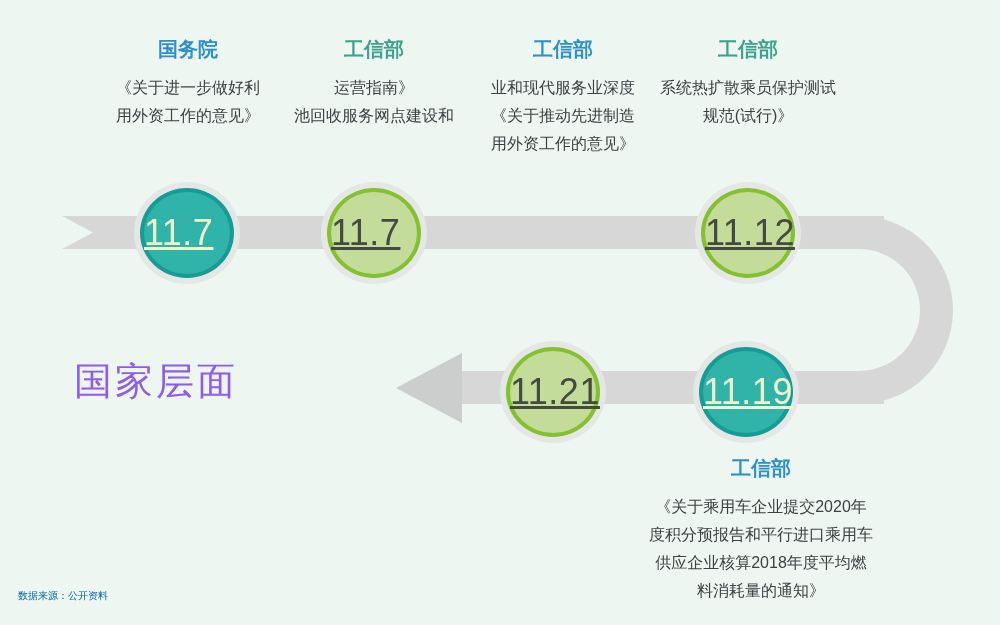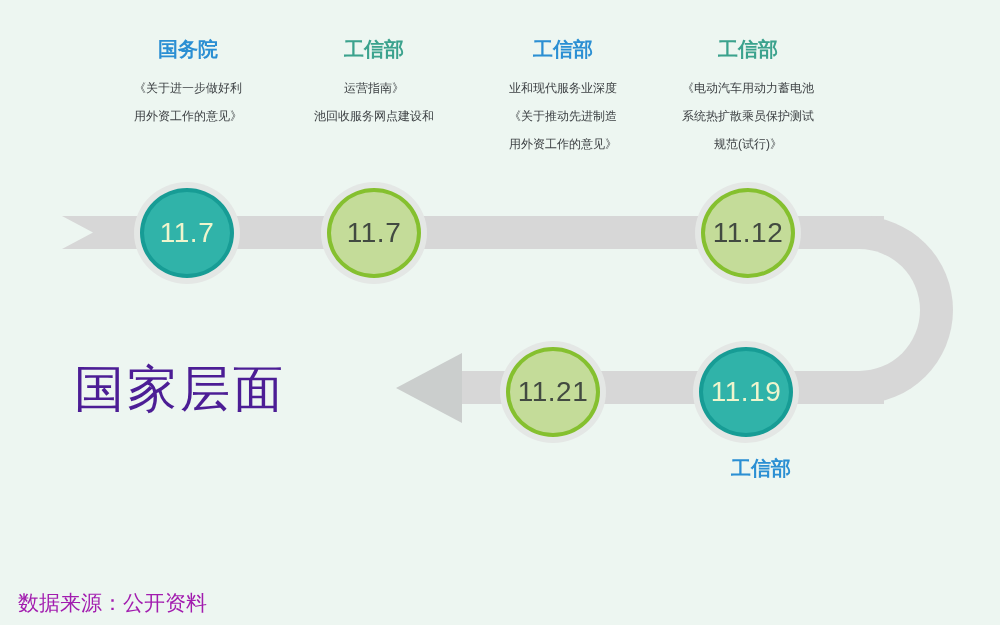--- a/index.html
+++ b/index.html
@@ -34,45 +34,46 @@
     border-top: 35px solid transparent;
     border-bottom: 35px solid transparent;
     border-right: 66px solid #cbcecd;
     z-index: 1;
   }
 
   
   .circle {
     position: absolute; z-index: 3;
     width: 86px; height: 82px; border-radius: 50%;
-    display: flex; align-items: center; justify-content: center;
-    font-size: 28px; letter-spacing: 0.5px;
+    display: flex; align-items: center; 
+    font-size: 36px; letter-spacing: 0.5px;
     box-shadow: 0 0 0 6px #e4e7e5;
+    text-decoration: underline;
   }
   .circle.teal  { background: #30b3a9; border: 4px solid #179c95; color: #eff5cd; }
   .circle.green { background: #c4dc99; border: 4px solid #85c02f; color: #424a41; }
 
   
   .event { position: absolute; text-align: center; z-index: 4; }
   .agency { font-size: 20px; font-weight: bold; margin-bottom: 11px; }
   .agency.blue { color: #2b8fd3; }
   .agency.tealtxt { color: #3ba28d; }
-  .title { font-size: 12px; color: #3d4144; }
+  .title { font-size: 16px; color: #3d4144; }
   .title span { display: block; line-height: 28px; }
 
   
   .section-label {
     position: absolute; left: 74px; top: 356px; z-index: 4;
-    font-size: 50px; color: #4c1d95; letter-spacing: 3px; font-weight: 500;
+    font-size: 38px; color: #8b5cf6; letter-spacing: 3px; font-weight: 500;
   }
 
   
   .source-note {
     position: absolute; left: 18px; top: 589px; z-index: 4;
-    font-size: 21px; color: #a21caf;
+    font-size: 10px; color: #0369a1;
   }
 </style>
 </head>
 <body>
 
 <div class="stage">
 
   <div class="ribbon-top"></div>
   <div class="ribbon-curve"></div>
   <div class="ribbon-bottom"></div>
@@ -99,29 +100,34 @@
     <div class="title">
       <span>业和现代服务业深度</span>
       <span>《关于推动先进制造</span>
       <span>用外资工作的意见》</span>
     </div>
   </div>
 
   <div class="event" style="left:637px; top:36px; width:222px;">
     <div class="agency tealtxt">工信部</div>
     <div class="title">
-      <span>《电动汽车用动力蓄电池</span>
       <span>系统热扩散乘员保护测试</span>
       <span>规范(试行)》</span>
     </div>
   </div>
 
 
   <div class="event" style="left:628px; top:455px; width:266px;">
     <div class="agency blue">工信部</div>
+    <div class="title">
+      <span>《关于乘用车企业提交2020年</span>
+      <span>度积分预报告和平行进口乘用车</span>
+      <span>供应企业核算2018年度平均燃</span>
+      <span>料消耗量的通知》</span>
+    </div>
   </div>
 
   <div class="circle teal" style="left:140px; top:188px;">
     <span>11.7</span>
   </div>
   <div class="circle green" style="left:327px; top:188px;">
     <span>11.7</span>
   </div>
   <div class="circle green" style="left:701px; top:188px;">
     <span>11.12</span>

